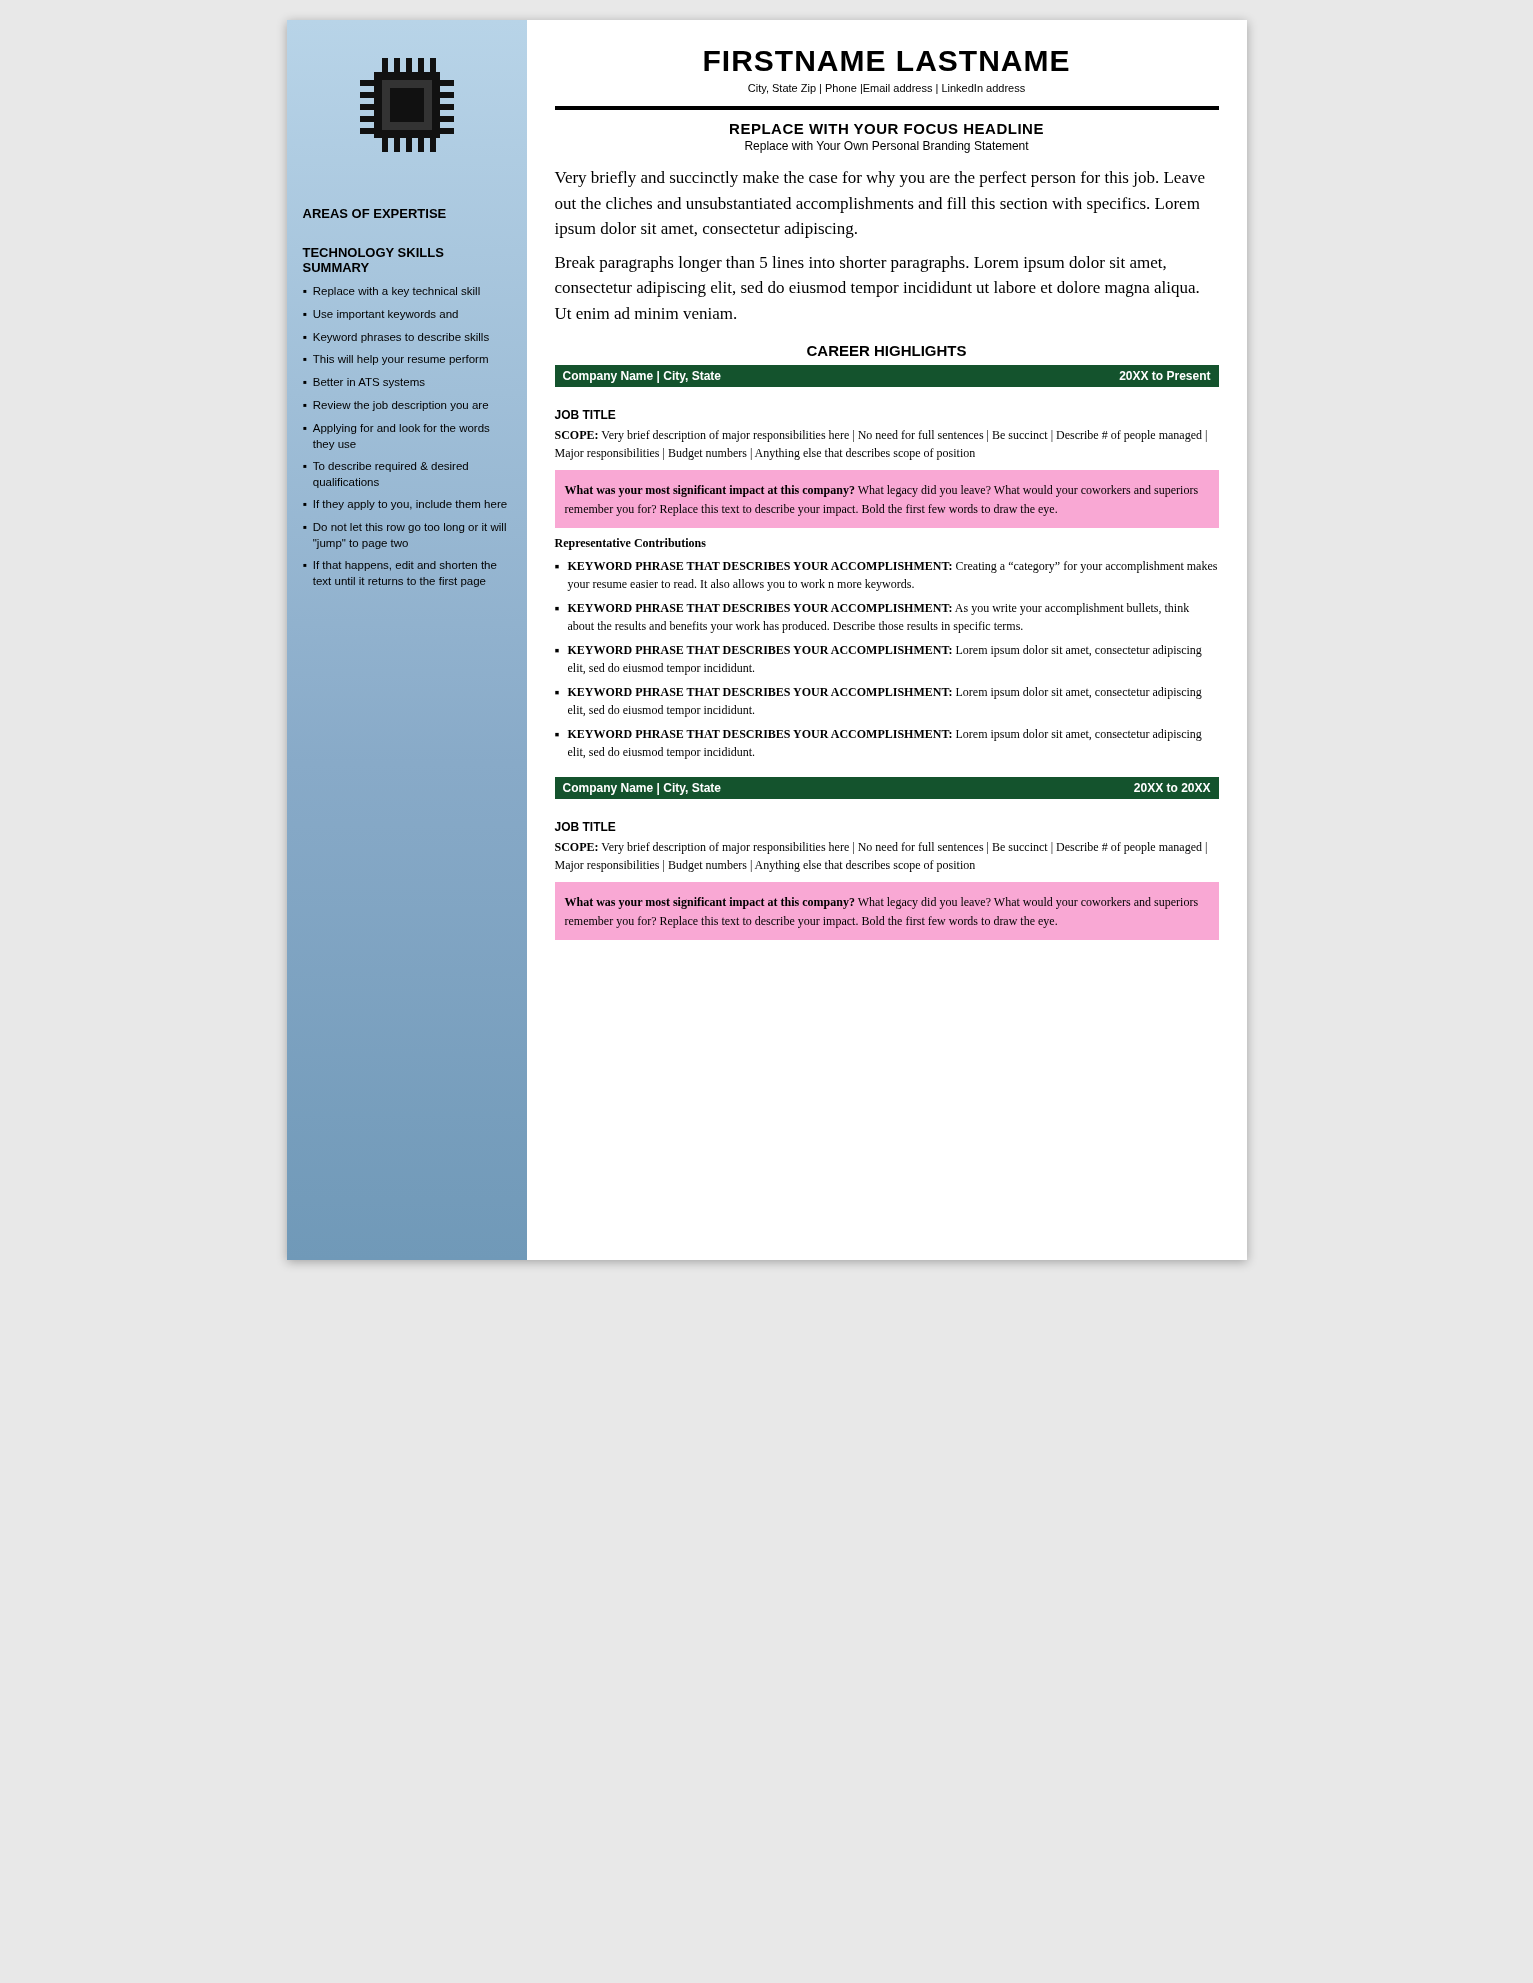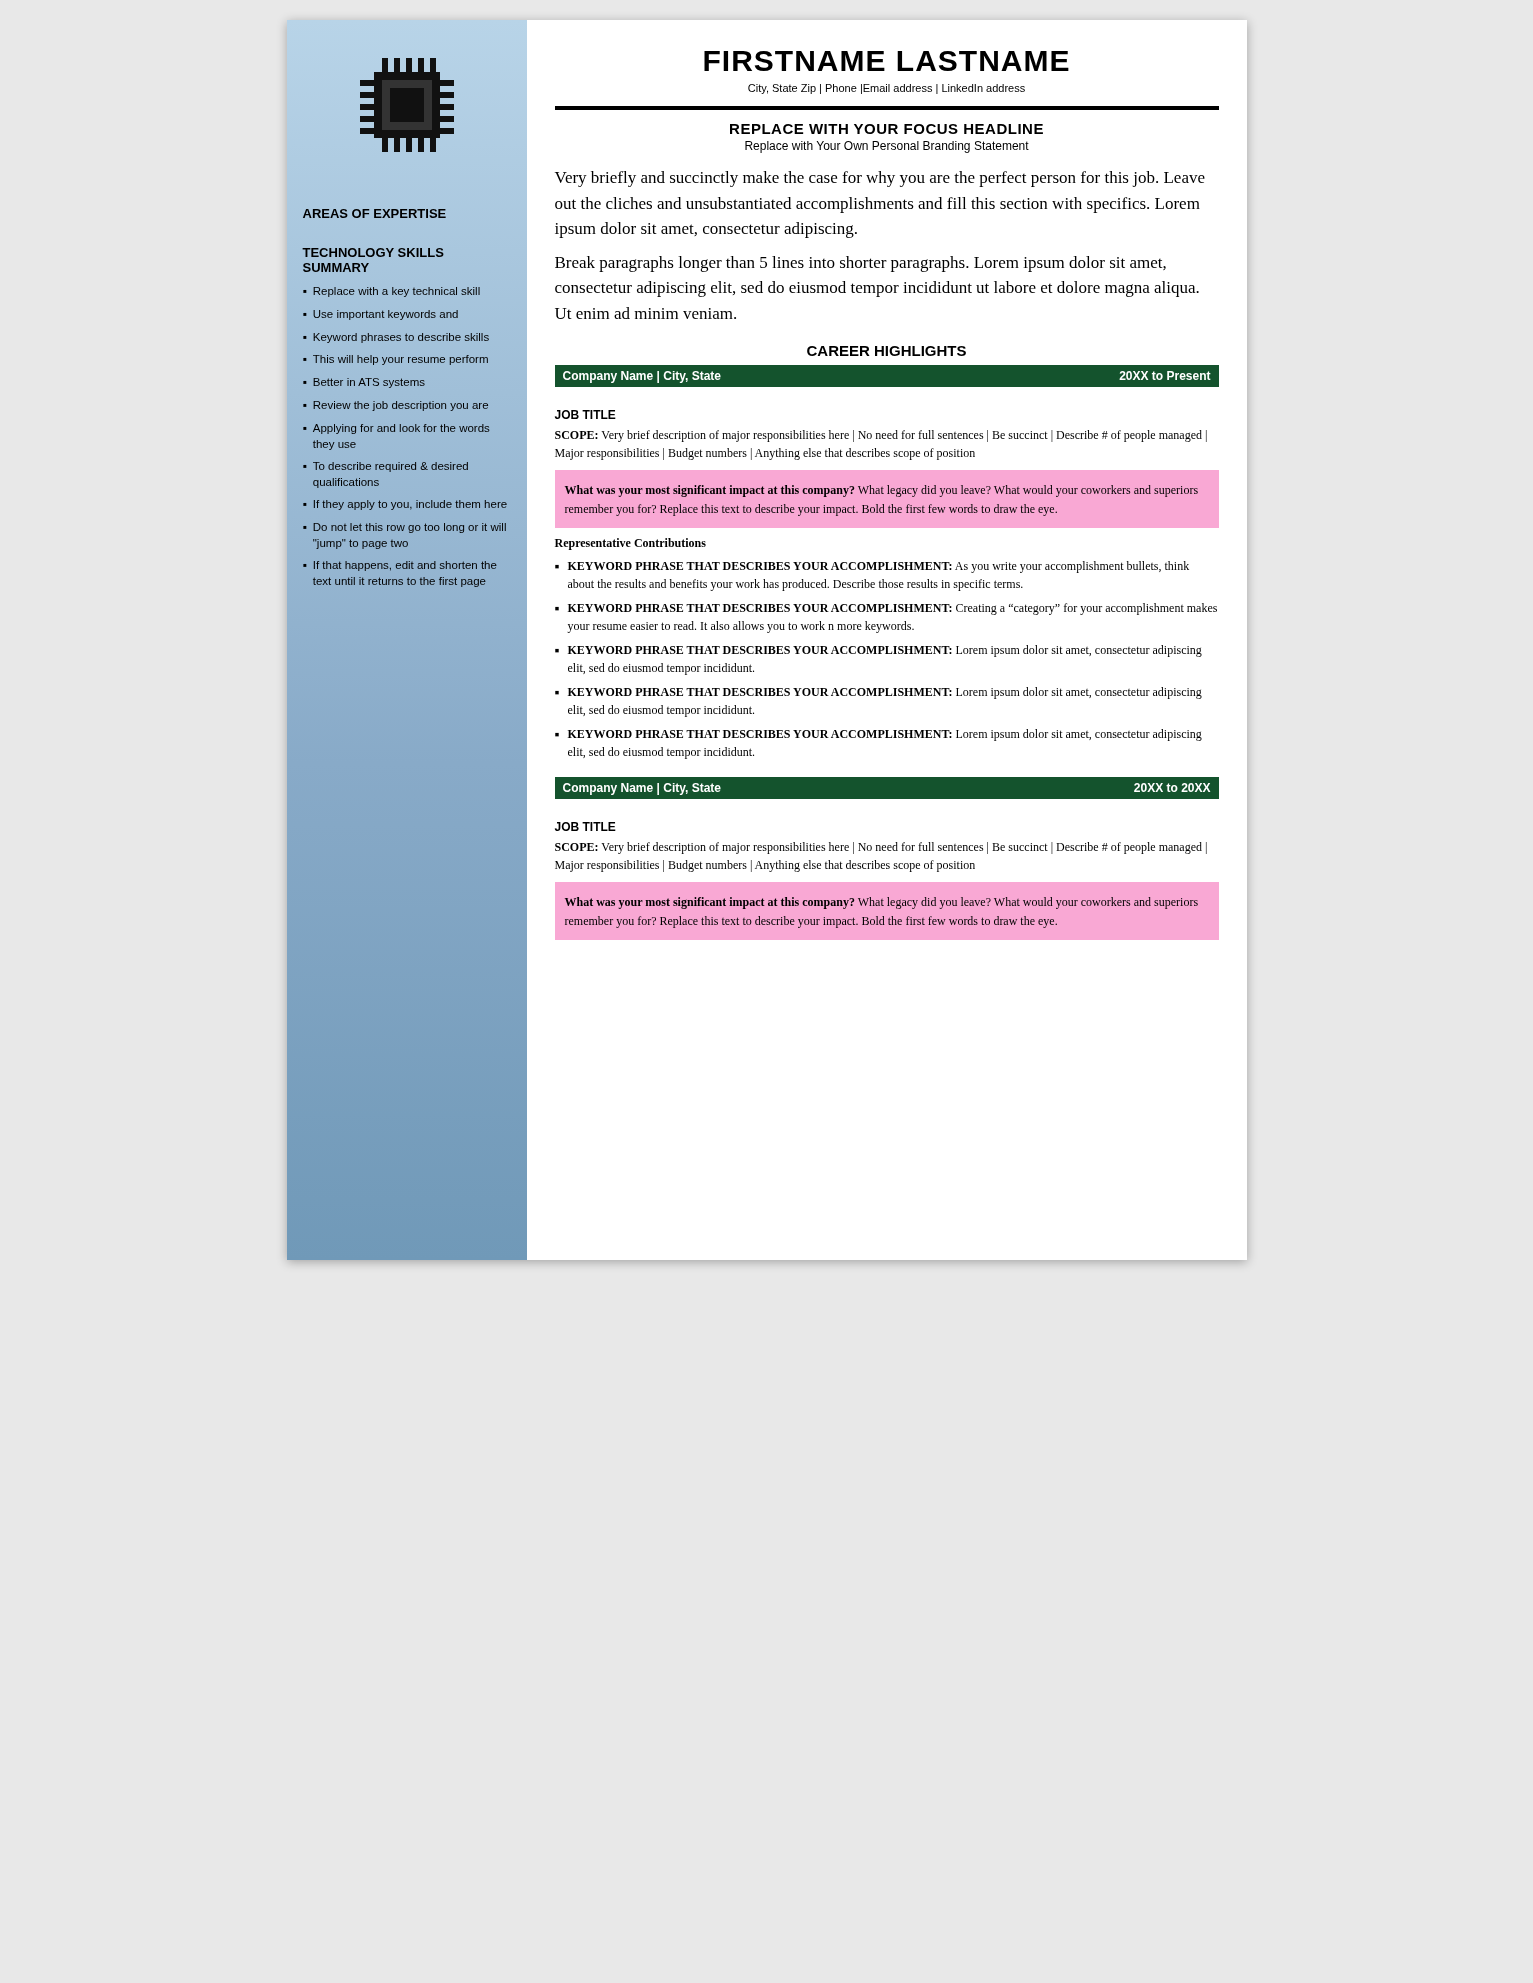--- a/index.html
+++ b/index.html
@@ -324,24 +324,24 @@
       <span>Very brief description of major responsibilities here | No need for full sentences | Be succinct | Describe # of people managed | Major responsibilities | Budget numbers | Anything else that describes scope of position</span>
     </p>
     <div class="impact-box">
       <span class="impact-text">
         <strong>What was your most significant impact at this company?</strong><span> What legacy did you leave? What would your coworkers and superiors remember you for? Replace this text to describe your impact. Bold the first few words to draw the eye.</span>
       </span>
     </div>
     <div class="rep-contributions-title">Representative Contributions</div>
     <ul class="contributions-list">
       <li>
+        <span><strong class="contrib-keyword">KEYWORD PHRASE THAT DESCRIBES YOUR ACCOMPLISHMENT:</strong><span> Creating a “category” for your accomplishment makes your resume easier to read. It also allows you to work n more keywords.</span></span>
+      </li>
+      <li>
         <span><strong class="contrib-keyword">KEYWORD PHRASE THAT DESCRIBES YOUR ACCOMPLISHMENT:</strong><span> As you write your accomplishment bullets, think about the results and benefits your work has produced. Describe those results in specific terms.</span></span>
-      </li>
-      <li>
-        <span><strong class="contrib-keyword">KEYWORD PHRASE THAT DESCRIBES YOUR ACCOMPLISHMENT:</strong><span> Creating a “category” for your accomplishment makes your resume easier to read. It also allows you to work n more keywords.</span></span>
       </li>
       <li>
         <span><strong class="contrib-keyword">KEYWORD PHRASE THAT DESCRIBES YOUR ACCOMPLISHMENT:</strong><span> Lorem ipsum dolor sit amet, consectetur adipiscing elit, sed do eiusmod tempor incididunt.</span></span>
       </li>
       <li>
         <span><strong class="contrib-keyword">KEYWORD PHRASE THAT DESCRIBES YOUR ACCOMPLISHMENT:</strong><span> Lorem ipsum dolor sit amet, consectetur adipiscing elit, sed do eiusmod tempor incididunt.</span></span>
       </li>
       <li>
         <span><strong class="contrib-keyword">KEYWORD PHRASE THAT DESCRIBES YOUR ACCOMPLISHMENT:</strong><span> Lorem ipsum dolor sit amet, consectetur adipiscing elit, sed do eiusmod tempor incididunt.</span></span>
       </li>

